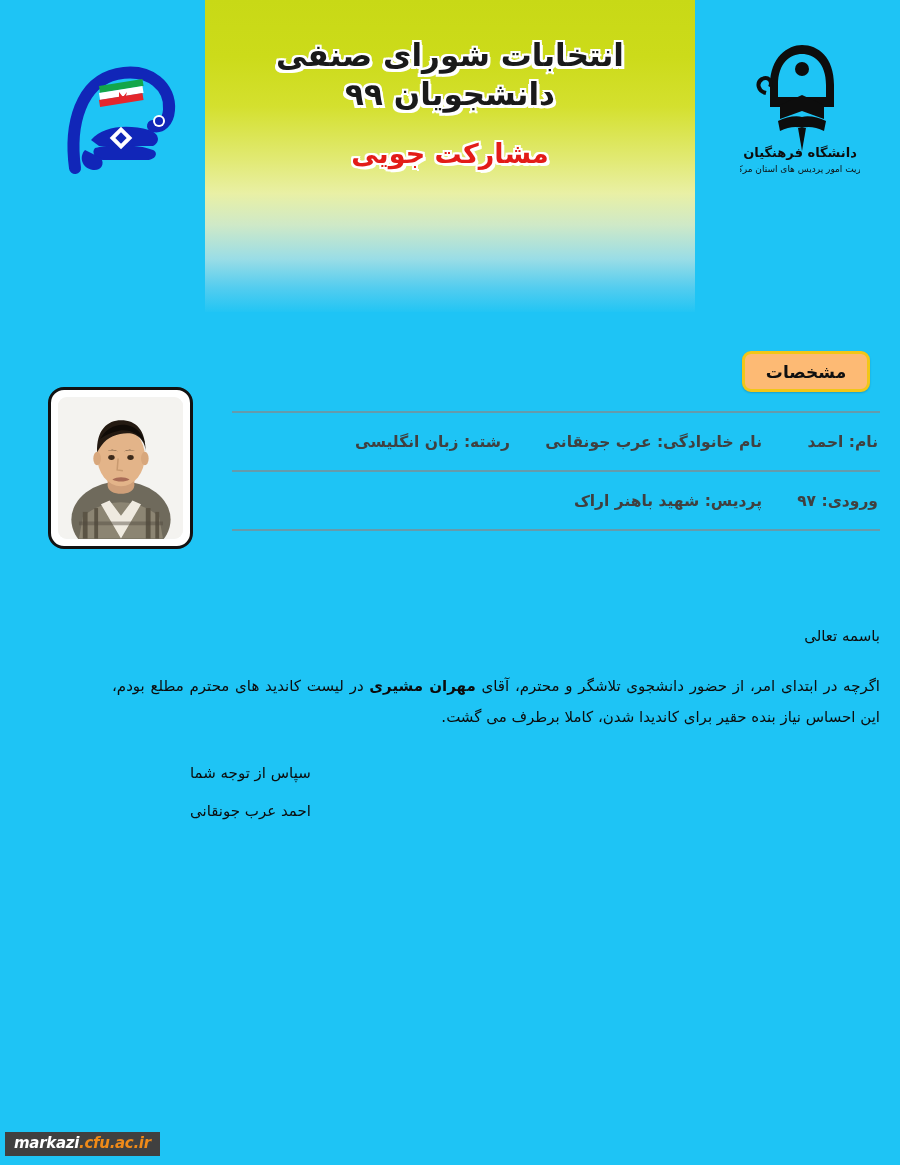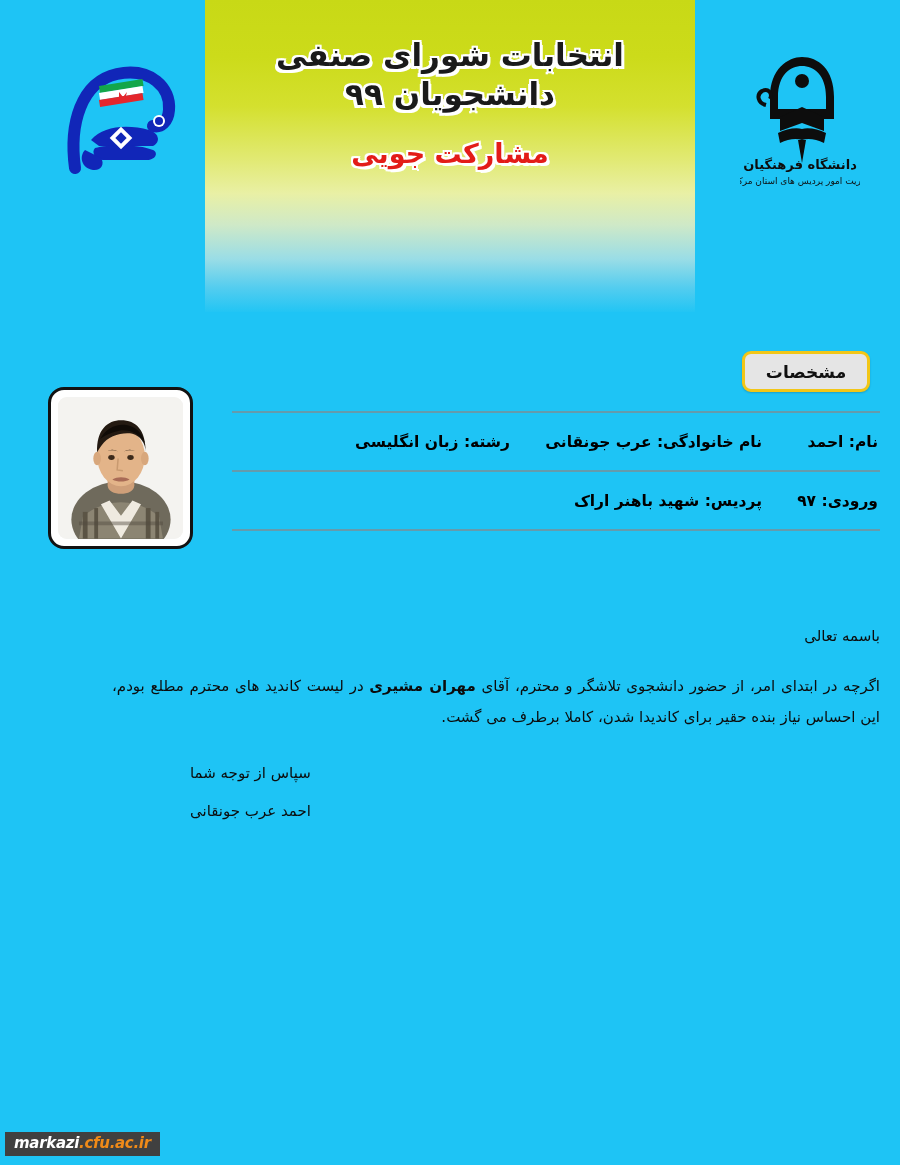--- a/index.html
+++ b/index.html
@@ -96,30 +96,30 @@
     top: 50px;
     width: 135px;
     height: 130px;
   }
   .logo-left svg { width: 100%; height: 100%; display: block; }
 
   
   .logo-right {
     position: absolute;
     left: 740px;
-    top: 45px;
+    top: 33px;
     width: 120px;
     height: 145px;
   }
   .logo-right svg { width: 100%; height: 100%; display: block; }
 
   
   .badge {
     position: absolute;
-    background: #e5e5e5;
+    background: #fdba74;
     border: 3px solid #f2c617;
     border-radius: 9px;
     height: 41px;
     width: 128px;
     display: flex;
     align-items: center;
     justify-content: center;
     font-size: 17px;
     font-weight: bold;
     color: #101010;
@@ -169,21 +169,21 @@
   .spec-row {
     display: flex;
     align-items: center;
     height: 57px;
     direction: rtl;
     padding-right: 2px;
   }
   .spec-cell {
     font-size: 15.5px;
     font-weight: bold;
-    color: #000000;
+    color: #404040;
     white-space: nowrap;
     direction: rtl;
   }
   .cell-name      { width: 116px; }
   .cell-family    { width: 252px; text-align: right; }
   .cell-field     { width: 200px; text-align: right; }
   .cell-year      { width: 116px; }
   .cell-campus    { width: 330px; text-align: right; }
 
   

